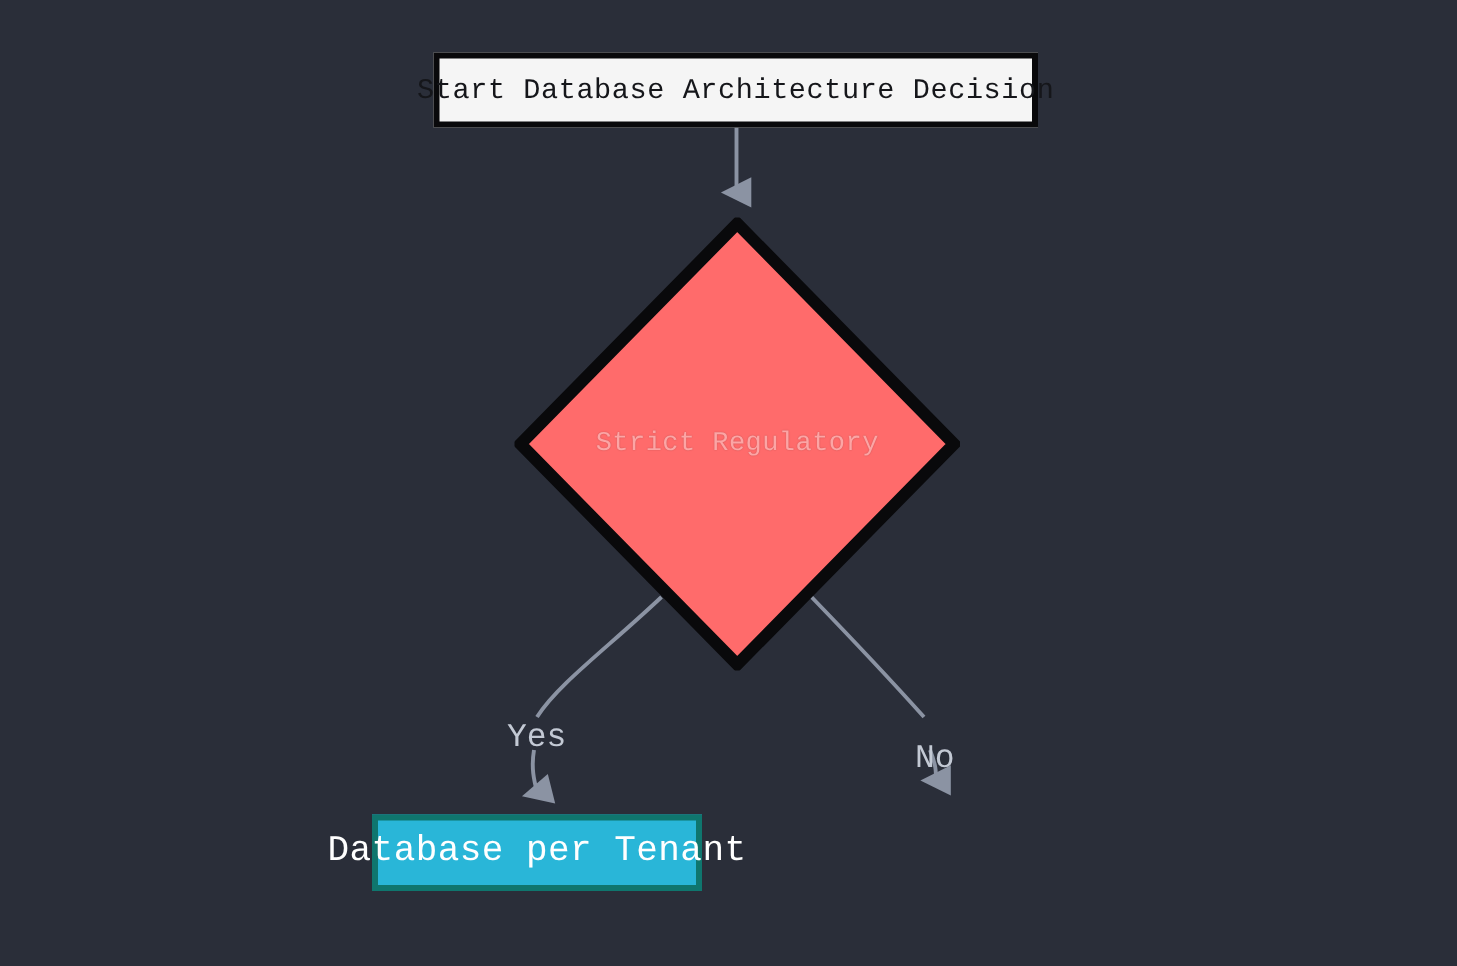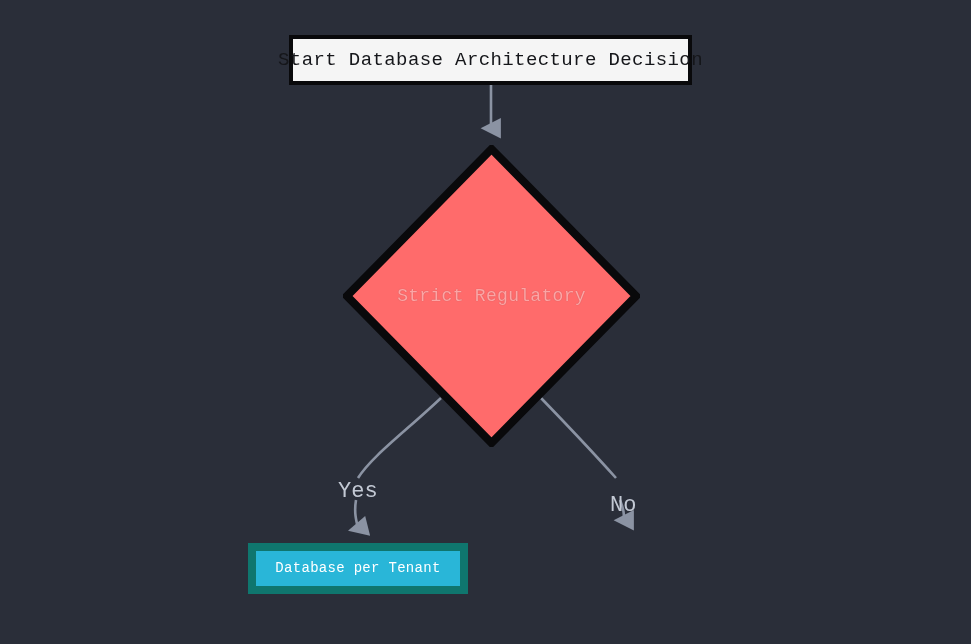--- a/index.html
+++ b/index.html
@@ -70,23 +70,23 @@
     text-shadow: 0 0 1px rgba(0,0,0,0.25);
   }
 
   
   #outcome-tenant-node {
     left: 248px;
     top: 543px;
     width: 220px;
     height: 51px;
     background: #29b6d8;
-    border: 8px solid #0f766e;
+    border: 4px solid #0f766e;
     color: #ffffff;
-    font-size: 14px;
+    font-size: 24px;
     letter-spacing: 0.3px;
   }
 
   
   #outcome-shared-node {
     left: 528px;
     top: 534px;
     width: 192px;
     height: 73px;
     background: #7ee787;

